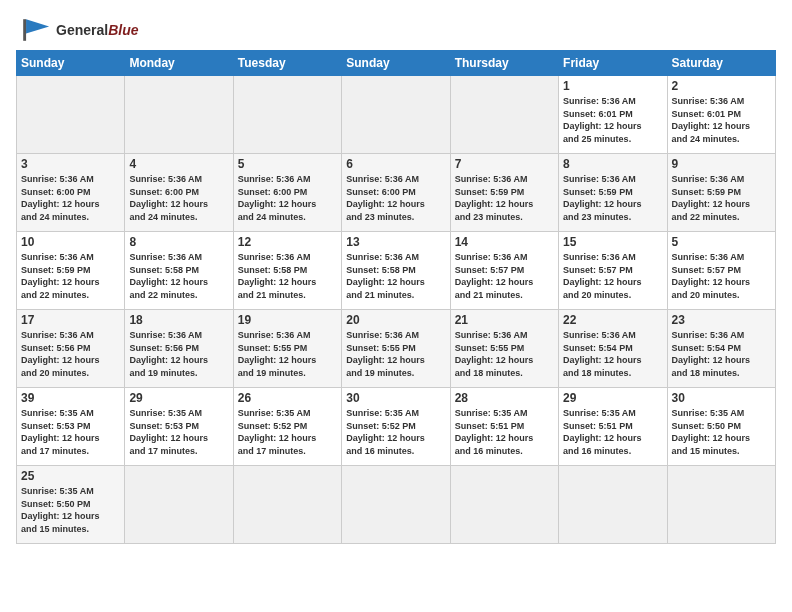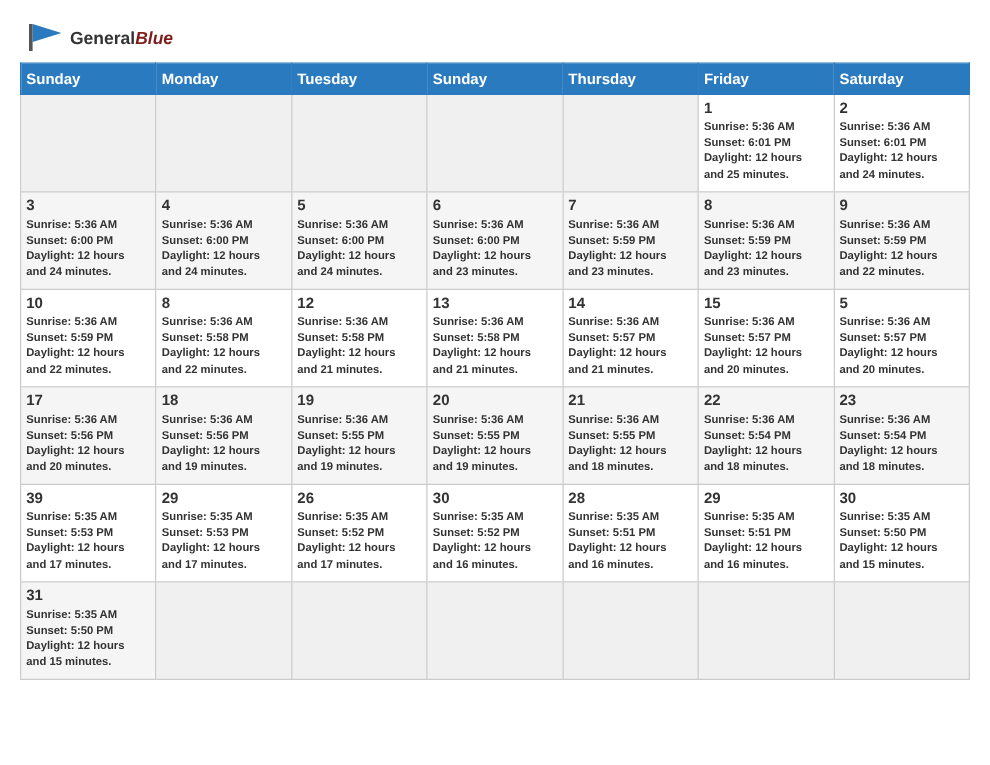--- a/index.html
+++ b/index.html
@@ -336,21 +336,21 @@
         <td>
           <span class="day-number">30</span>
           <div class="day-info" style="white-space: pre-line;">Sunrise: 5:35 AM
 Sunset: 5:50 PM
 Daylight: 12 hours
 and 15 minutes.</div>
         </td>
       </tr>
       <tr>
         <td>
-          <span class="day-number">31</span>
+          <span class="day-number">25</span>
           <div class="day-info" style="white-space: pre-line;">Sunrise: 5:35 AM
 Sunset: 5:50 PM
 Daylight: 12 hours
 and 15 minutes.</div>
         </td>
         <td class="empty"></td>
         <td class="empty"></td>
         <td class="empty"></td>
         <td class="empty"></td>
         <td class="empty"></td>

